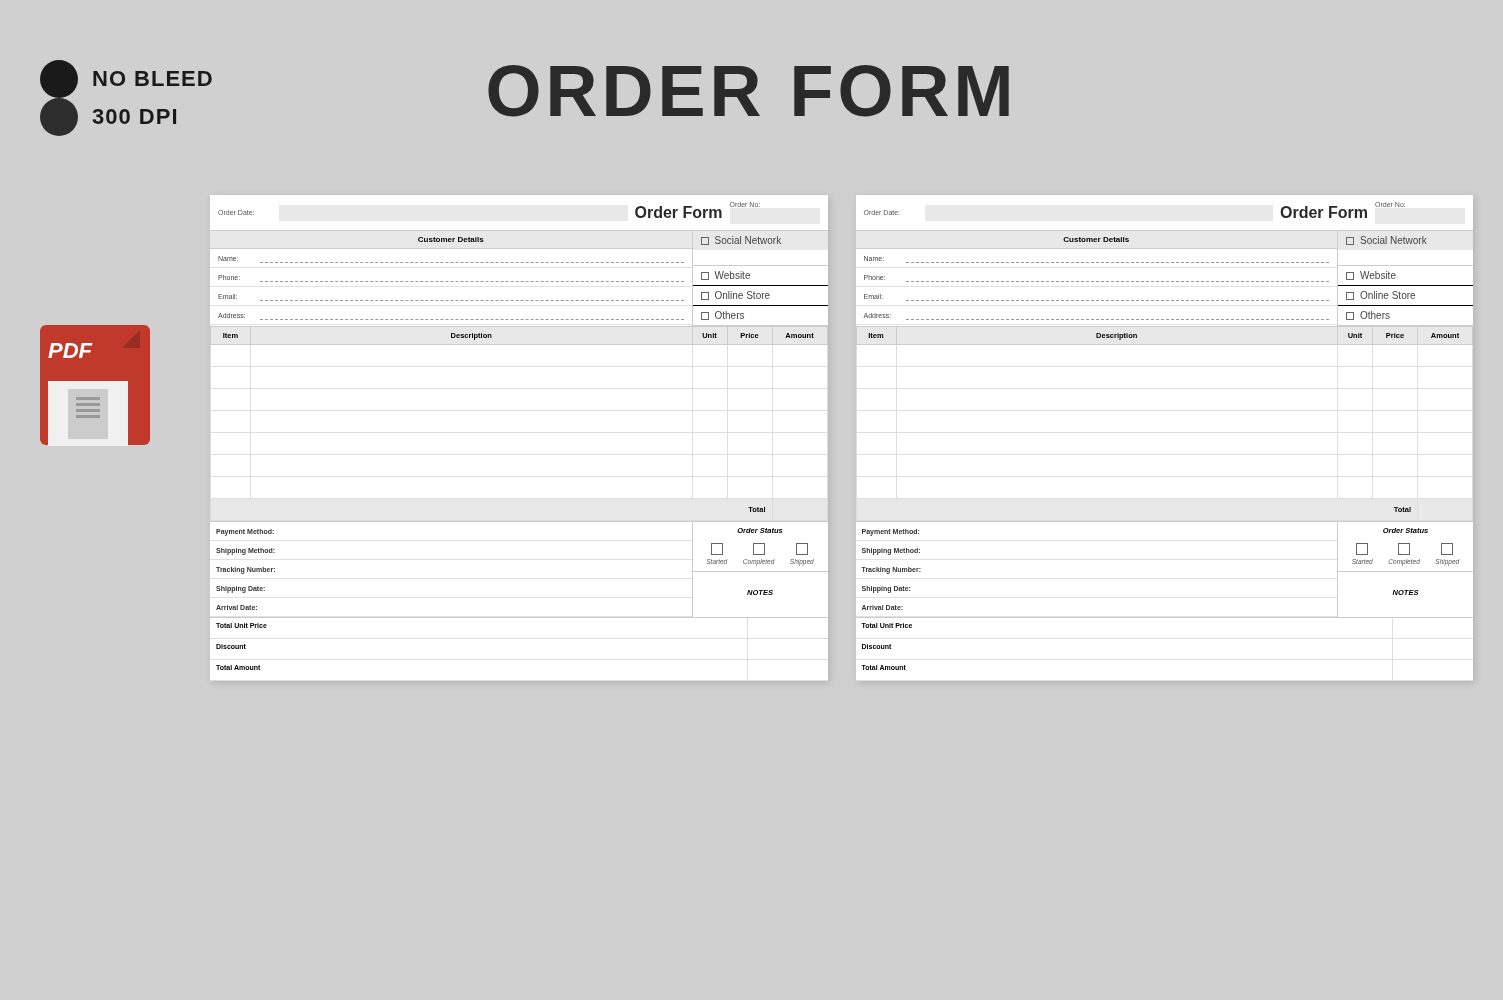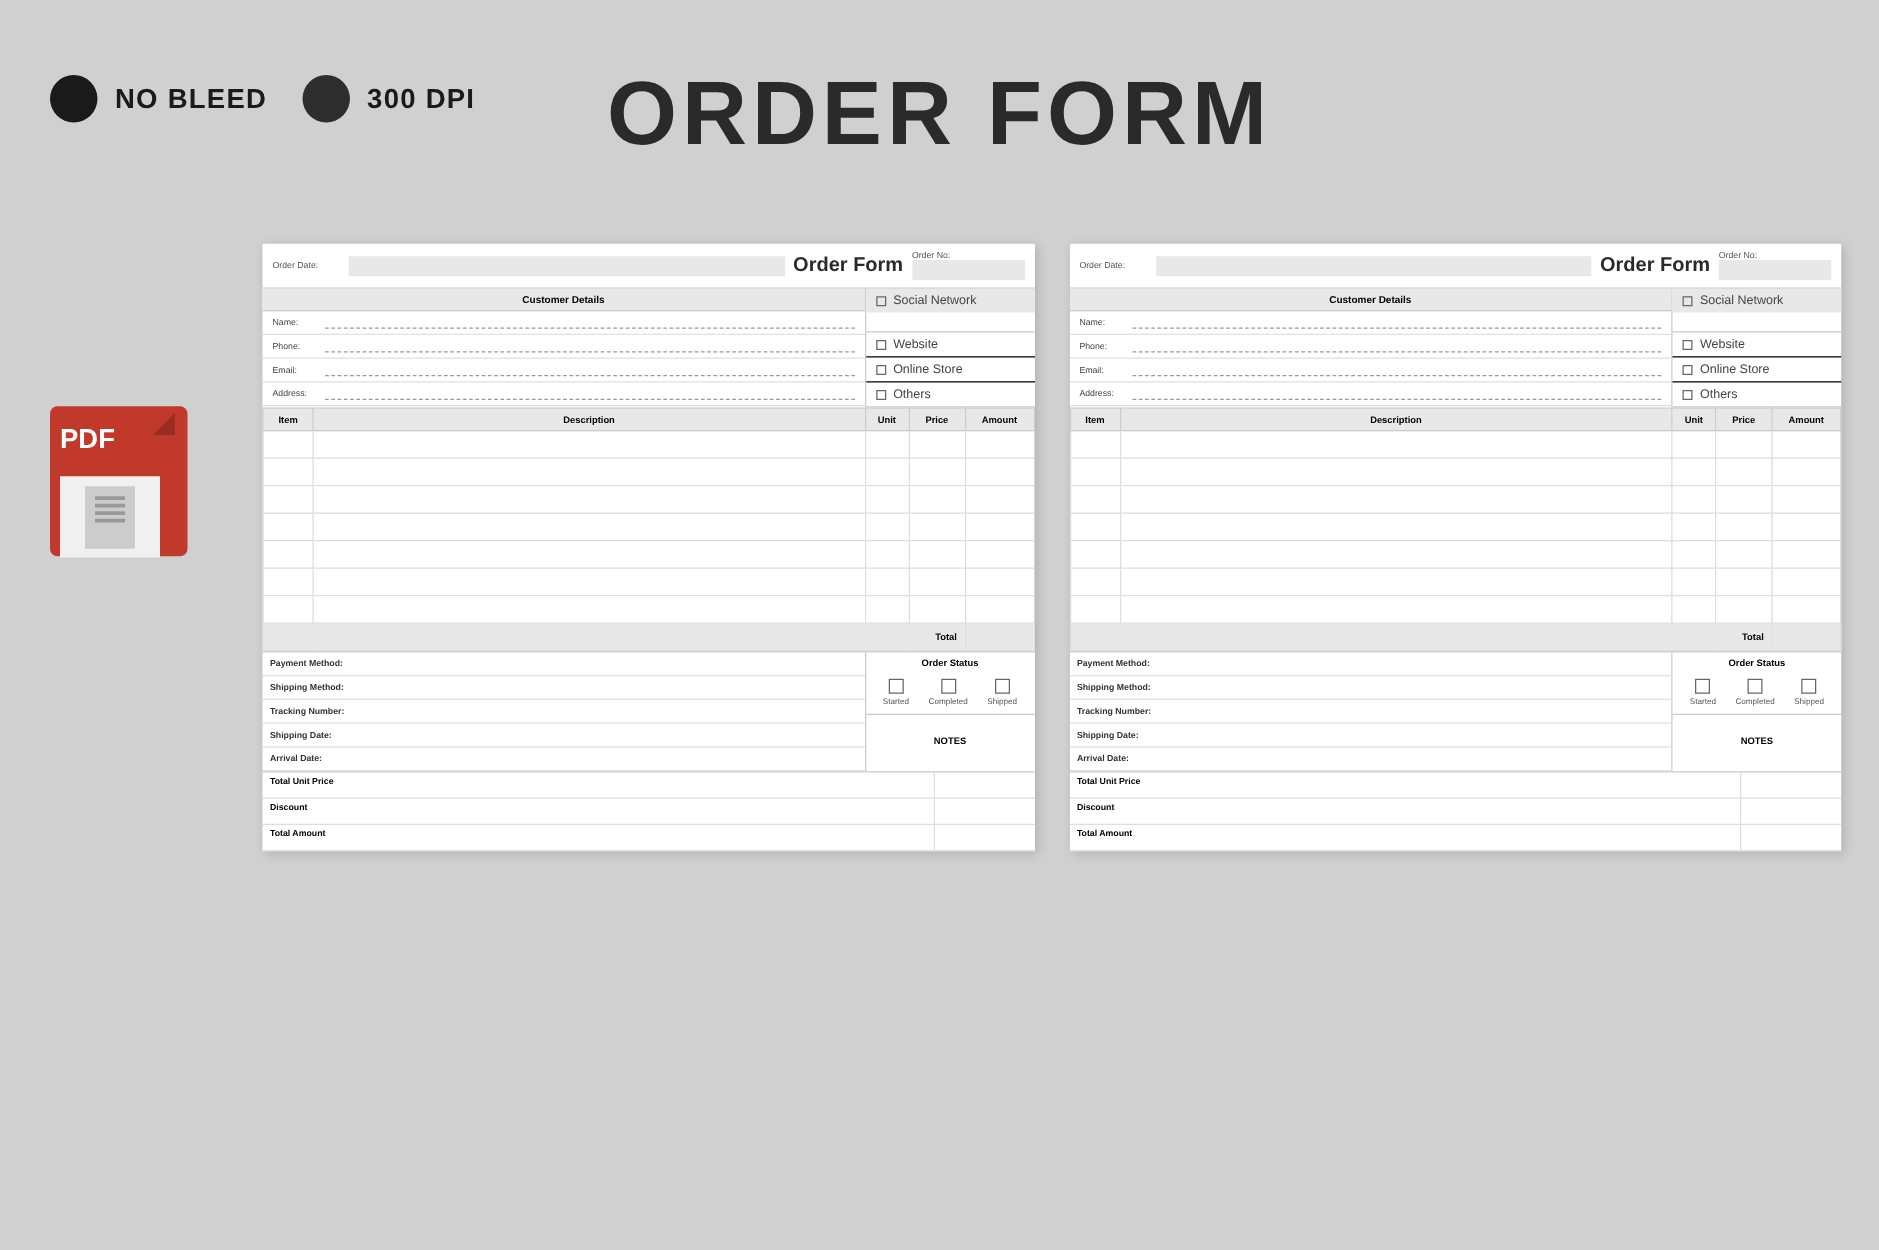--- a/index.html
+++ b/index.html
@@ -11,22 +11,21 @@
       position: relative;
       overflow: hidden;
     }
 
     
     .left-panel {
       position: absolute;
       left: 40px;
       top: 60px;
       display: flex;
-      flex-direction: row;
-      gap: 28px;
+      flex-direction: column;
     }
     .info-item {
       display: flex;
       align-items: center;
       gap: 14px;
     }
     .circle {
       width: 38px;
       height: 38px;
       border-radius: 50%;
@@ -61,20 +60,21 @@
       left: 30px;
       top: 320px;
       display: flex;
       flex-direction: column;
       gap: 30px;
     }
     .file-icon {
       width: 130px;
       height: 130px;
       position: relative;
+      font-style: italic;
     }
     .file-icon-bg {
       width: 110px;
       height: 120px;
       border-radius: 6px;
       position: absolute;
       top: 5px;
       left: 10px;
     }
     .file-icon-label {
@@ -315,20 +315,21 @@
       display: flex;
       border-top: 1px solid #ccc;
     }
     .doc-bottom-left {
       flex: 1;
       border-right: 1px solid #ccc;
     }
     .doc-bottom-right {
       width: 135px;
       flex-shrink: 0;
+      font-style: italic;
     }
 
     .bottom-field {
       display: flex;
       align-items: center;
       padding: 3px 6px;
       border-bottom: 1px solid #e0e0e0;
       gap: 4px;
     }
     .bottom-field-label {

